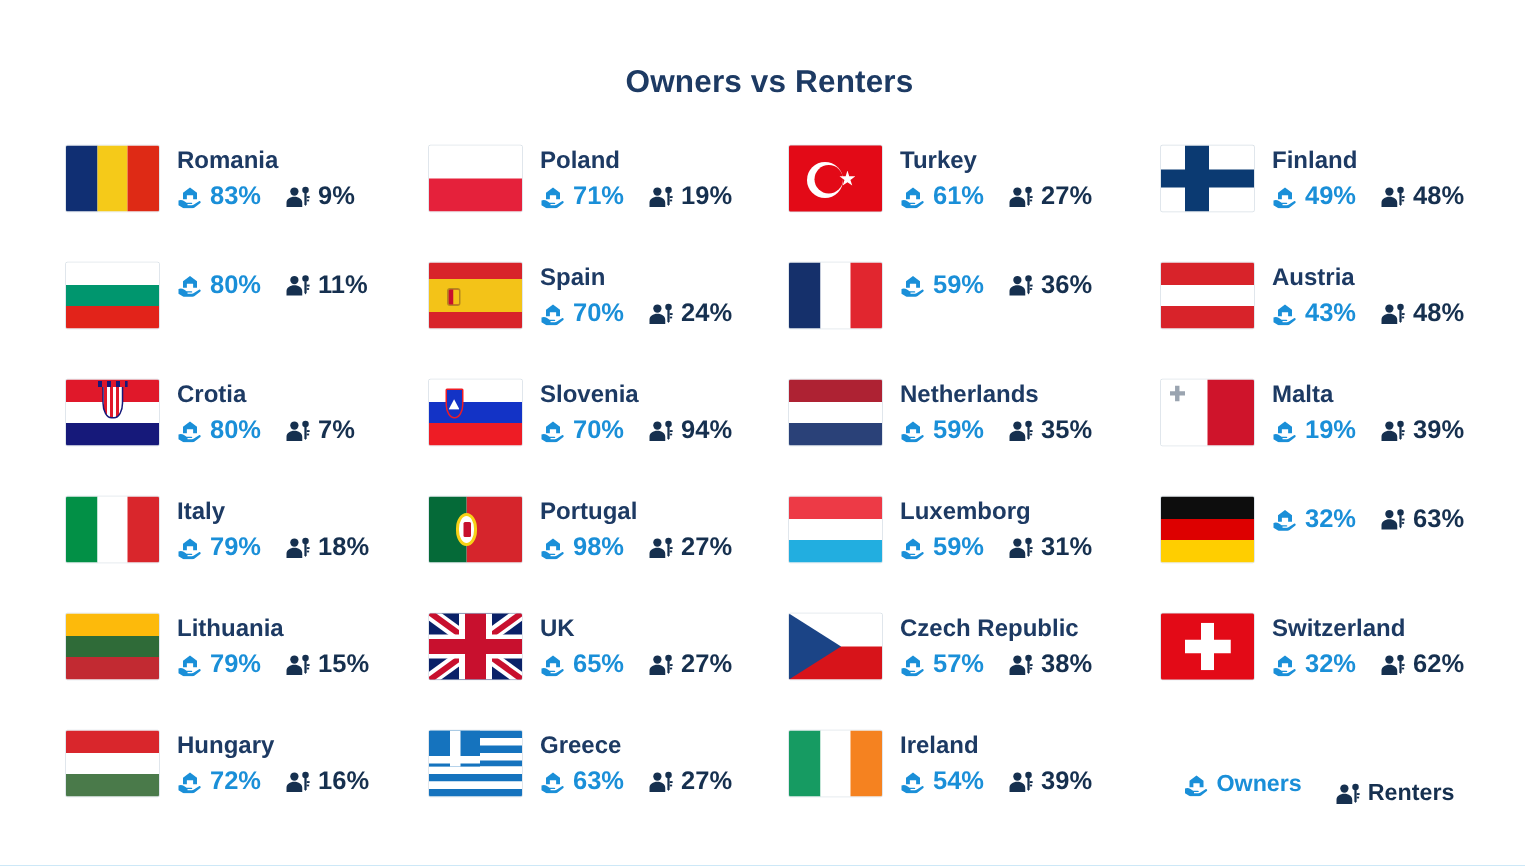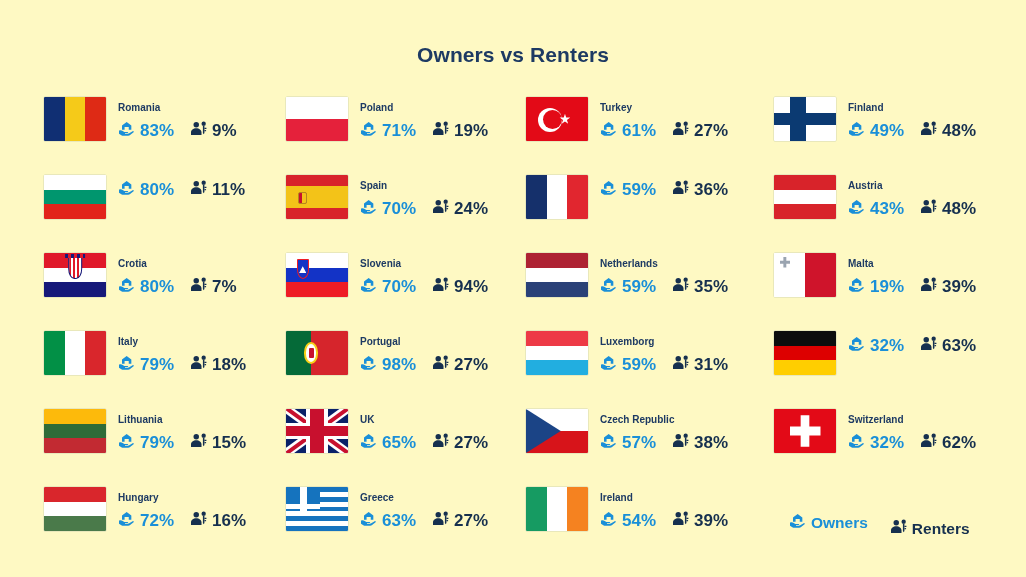--- a/index.html
+++ b/index.html
@@ -5,21 +5,21 @@
   * { box-sizing: border-box; margin: 0; padding: 0; }
   html, body {
     width: 1026px; height: 577px;
     background: #a6d7f2;
     font-family: "Liberation Sans", sans-serif;
     overflow: hidden;
   }
   #page {
     position: relative;
     width: 1026px; height: 577px;
-    background: #fef9c3;
+    background: #ffffff;
   }
   .title {
     text-align: center;
     font-size: 21px;
     font-weight: bold;
     color: #1d3a63;
     letter-spacing: .1px;
     padding-top: 43px;
   }
   .grid {
@@ -35,25 +35,25 @@
     width: 62px; height: 44px;
     flex: 0 0 62px;
     position: relative;
     overflow: hidden;
     border-radius: 1px;
     box-shadow: 0 0 0 0.5px rgba(30,70,110,.18);
     background: #fff;
   }
   .info { padding-top: 1px; }
   .cname {
-    font-size: 10px; font-weight: bold; color: #1d3a63;
+    font-size: 16px; font-weight: bold; color: #1d3a63;
     line-height: 19px; white-space: nowrap;
   }
   .stats { display: flex; align-items: center; margin-top: 4px; }
-  .stat { display: flex; align-items: flex-start; gap: 5px; white-space: nowrap; }
+  .stat { display: flex; align-items: center; gap: 5px; white-space: nowrap; }
   .stat.owners { color: #1a8fd8; }
   .stat.renters { color: #16304f; margin-left: 16px; }
   .stat .val { font-size: 17px; font-weight: bold; line-height: 20px; }
   .ico { width: 17px; height: 15px; display: block; flex: 0 0 17px; }
 
   
   .legend {
     position: absolute;
     left: 789px; top: 507px;
     display: flex; align-items: center; gap: 22px;

